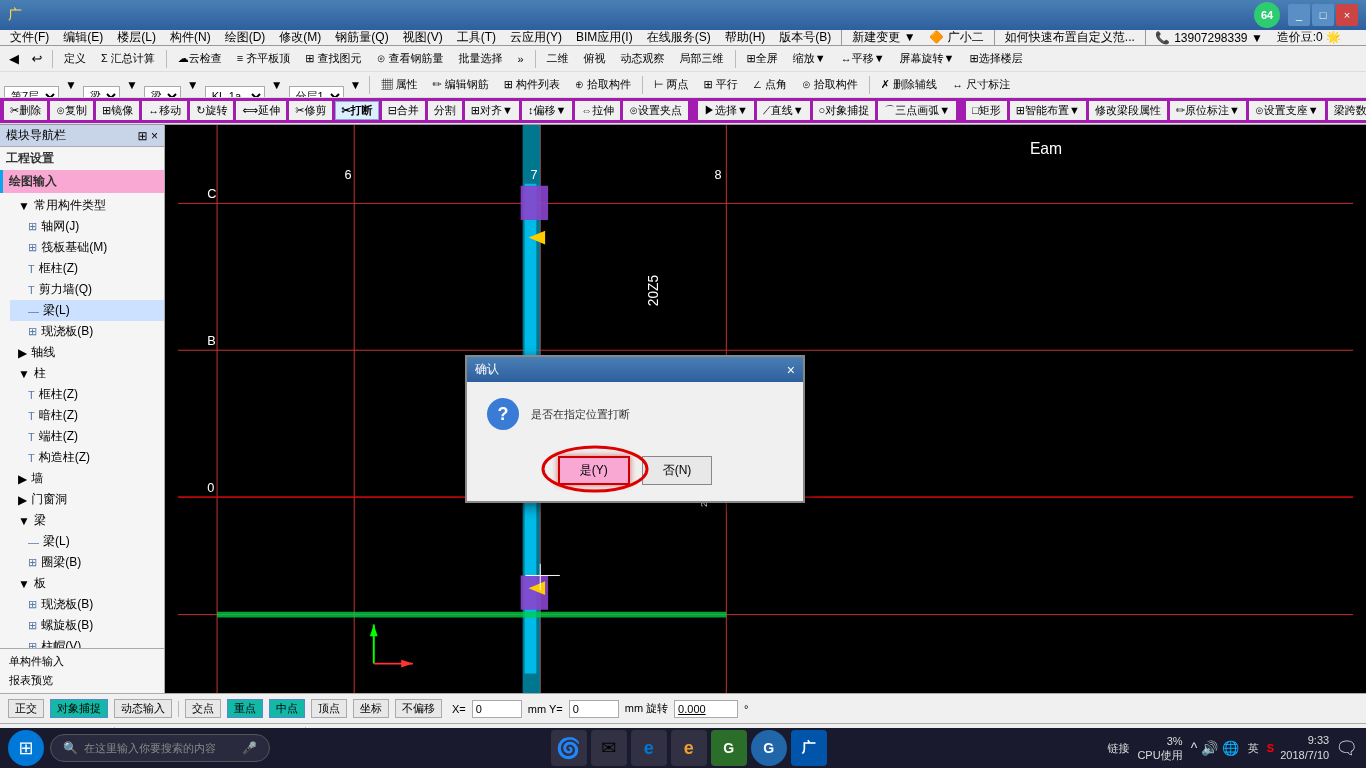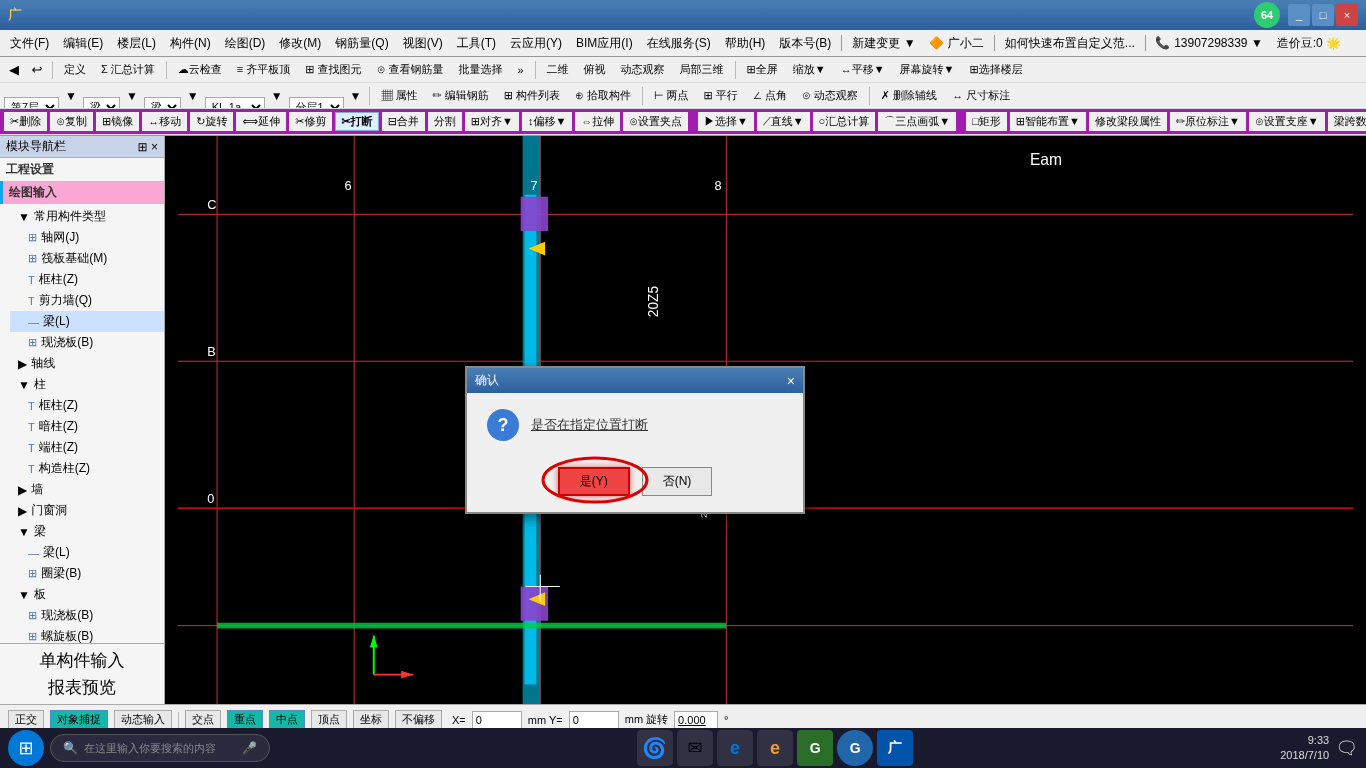--- a/index.html
+++ b/index.html
@@ -23,21 +23,21 @@
       background: #5a8fc5; cursor: pointer; font-size: 11px; color: white; border-radius: 2px;
     }
     .fps-badge {
       background: #2ecc71; color: white; border-radius: 50%; width: 26px; height: 26px;
       display: flex; align-items: center; justify-content: center; font-size: 11px; font-weight: bold;
     }
 
     
     #menubar {
       background: #f0f0f0;
-      height: 27px;
+      height: 16px;
       display: flex;
       align-items: center;
       border-bottom: 1px solid #999;
       font-size: 12px;
       padding: 0 4px;
       gap: 2px;
     }
     .menu-item {
       padding: 2px 6px;
       cursor: pointer;
@@ -104,24 +104,23 @@
     .tree-icon { color: #5577aa; font-size: 11px; }
     .tree-group { padding-left: 10px; }
 
     .sidebar-bottom {
       margin-top: auto;
       border-top: 1px solid #aaa;
       padding: 3px;
     }
     .sidebar-bottom-btn {
       padding: 2px 6px;
-      font-size: 17px;
+      font-size: 11px;
       cursor: pointer;
       display: block;
-      text-align: center;
     }
 
     
     #canvas-area {
       flex: 1;
       background: #000;
       position: relative;
       overflow: hidden;
     }
 
@@ -165,40 +164,39 @@
     }
     .dialog-icon {
       width: 32px; height: 32px;
       background: #3a7bd5;
       border-radius: 50%;
       display: flex; align-items: center; justify-content: center;
       color: white; font-size: 18px; font-weight: bold;
       flex-shrink: 0;
     }
     .dialog-message {
-      font-size: 13px;
+      font-size: 11px;
       color: #333;
-      text-decoration: underline;
     }
     .dialog-buttons {
       display: flex;
       justify-content: center;
       gap: 12px;
       padding: 10px 20px 16px;
     }
     .dialog-btn {
       padding: 4px 20px;
       font-size: 12px;
       border: 1px solid #888;
       background: #e8e8e8;
       cursor: pointer;
       min-width: 60px;
     }
     .dialog-btn-yes {
-      background: #ef4444;
+      background: #f9a8d4;
       border: 2px solid #c00;
       box-shadow: 0 0 6px rgba(200,0,0,0.6);
     }
 
     
     #statusbar {
       height: 30px;
       background: #f0f0f0;
       border-top: 1px solid #aaa;
       display: flex;
@@ -388,21 +386,21 @@
     <span style="padding:0 3px;">▼</span>
     <div class="tb-sep"></div>
     <span class="tb-btn">▦ 属性</span>
     <span class="tb-btn">✏ 编辑钢筋</span>
     <span class="tb-btn">⊞ 构件列表</span>
     <span class="tb-btn">⊕ 拾取构件</span>
     <div class="tb-sep"></div>
     <span class="tb-btn">⊢ 两点</span>
     <span class="tb-btn">⊞ 平行</span>
     <span class="tb-btn">∠ 点角</span>
-    <span class="tb-btn">⊙ 动态观察</span>
+    <span class="tb-btn">⊙ 拾取构件</span>
     <div class="tb-sep"></div>
     <span class="tb-btn">✗ 删除辅线</span>
     <span class="tb-btn">↔ 尺寸标注</span>
   </div>
 
   <div class="toolbar-row" style="background:#a21caf;">
     <span class="tb-btn">✂删除</span>
     <span class="tb-btn">⊙复制</span>
     <span class="tb-btn">⊞镜像</span>
     <span class="tb-btn">↔移动</span>
@@ -412,21 +410,21 @@
     <span class="tb-btn" style="background:#ddeeff; border:1px solid #88aacc; font-weight:bold;">✂打断</span>
     <span class="tb-btn">⊟合并</span>
     <span class="tb-btn">分割</span>
     <span class="tb-btn">⊞对齐▼</span>
     <span class="tb-btn">↕偏移▼</span>
     <span class="tb-btn">⇔拉伸</span>
     <span class="tb-btn">⊙设置夹点</span>
     <div class="tb-sep"></div>
     <span class="tb-btn">▶选择▼</span>
     <span class="tb-btn">⟋直线▼</span>
-    <span class="tb-btn">○汇总计算</span>
+    <span class="tb-btn">○对象捕捉</span>
     <span class="tb-btn">⌒三点画弧▼</span>
     <div class="tb-sep"></div>
     <span class="tb-btn">□矩形</span>
     <span class="tb-btn">⊞智能布置▼</span>
     <span class="tb-btn">修改梁段属性</span>
     <span class="tb-btn">✏原位标注▼</span>
     <span class="tb-btn">⊙设置支座▼</span>
     <span class="tb-btn">梁跨数据复制▼</span>
 
   </div>
@@ -648,21 +646,21 @@
   <button class="status-btn active">重点</button>
   <button class="status-btn active">中点</button>
   <button class="status-btn">顶点</button>
   <button class="status-btn">坐标</button>
   <button class="status-btn">不偏移</button>
   <span style="margin-left:4px;">X=</span>
   <input class="status-input" value="0" style="">
   <span>mm Y=</span>
   <input class="status-input" value="0" style="">
   <span>mm 旋转</span>
-  <input class="status-input" value="0.000" style="width: 44px; text-decoration: underline;">
+  <input class="status-input" value="0.000" style="width: 64px; text-decoration: underline;">
   <span>°</span>
 </div>
 
 <div id="infobar">
   <span>X=116145  Y=-9082</span>
   <div class="status-sep"></div>
   <span>层高:2.8m</span>
   <span>底标高:20.35m</span>
   <span>1(1)</span>
   <div class="status-sep"></div>
@@ -679,18 +677,25 @@
   </div>
   <div class="taskbar-apps">
     <div class="taskbar-app" style="font-size:20px;">🌀</div>
     <div class="taskbar-app" style="font-size:18px;">✉</div>
     <div class="taskbar-app" style="color:#0078d7;font-size:18px;font-weight:bold;">e</div>
     <div class="taskbar-app" style="color:#f0a030;font-size:18px;font-weight:bold;">e</div>
     <div class="taskbar-app" style="background:#2a6e2a; border-radius:4px;color:white;font-weight:bold;font-size:14px;">G</div>
     <div class="taskbar-app" style="background:#2266aa;border-radius:50%;color:white;font-size:14px;font-weight:bold;">G</div>
     <div class="taskbar-app" style="background:#0055aa;border-radius:4px;color:white;font-size:14px; font-weight:bold;">广</div>
   </div>
+  <div class="taskbar-sys">
+    <span>链接</span>
+    <span style="text-align:right;line-height:1.3;">3%<br>CPU使用</span>
+    <span style="font-size:14px;">^ 🔊 🌐</span>
+    <span>英</span>
+    <span style="color:#f00;font-weight:bold;">S</span>
+  </div>
   <div class="taskbar-time">
     <div>9:33</div>
     <div>2018/7/10</div>
   </div>
   <span style="color:#ddd;font-size:18px;">🗨</span>
 </div>
 
 </body></html>

